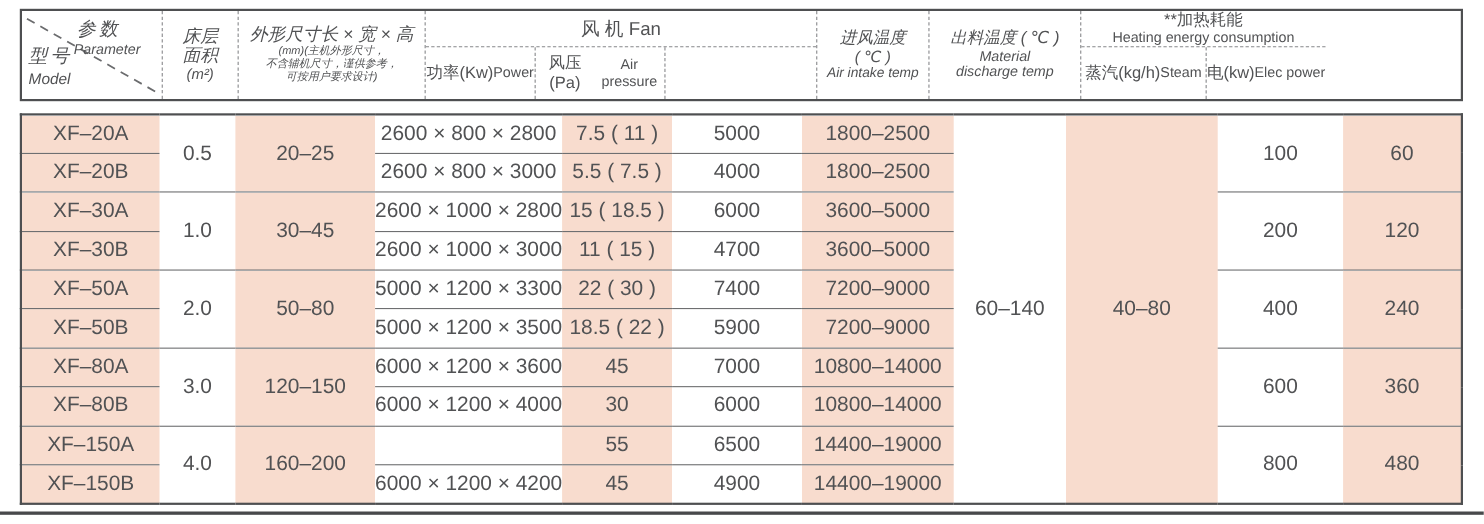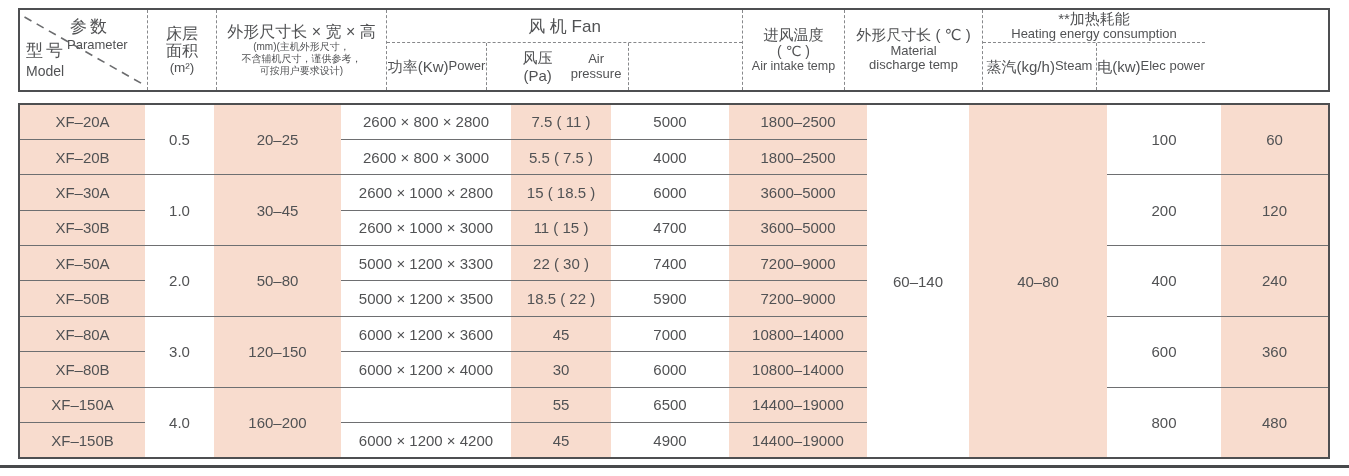--- a/index.html
+++ b/index.html
@@ -10,21 +10,21 @@
   }
 
   
   .header-box {
     position:absolute; left:18px; top:8px; width:1312px; height:84px;
     border:2px solid #4e4f51; box-sizing:border-box; display:flex; background:#fff;
   }
   .hcell {
     box-sizing:border-box; border-right:1px dashed #87888b;
     display:flex; flex-direction:column; align-items:center; justify-content:center;
-    text-align:center; line-height:1.12;
+    text-align:center; line-height:1.12;font-style:italic;
   }
   .hgroup { box-sizing:border-box; border-right:1px dashed #87888b; display:flex; flex-direction:column; }
   .w-corner  { width:128px; position:relative; }
   .w-area    { width:69px;  }
   .w-cap     { width:127px; }
   .w-dims    { width:170px; }
   .w-fan     { width:356px; }
   .w-intake  { width:102px; }
   .w-disch   { width:138px; }
   .w-heat    { width:222px; border-right:none; }
@@ -46,37 +46,37 @@
     padding-top:1px; line-height:1.05;
   }
   .subrow { flex:1; display:flex; }
   .subcell {
     box-sizing:border-box; border-right:1px dashed #87888b;
     display:flex; flex-direction:row; align-items:center; justify-content:center;
     text-align:center; line-height:1.15;
   }
   .subcell.last { border-right:none; }
   .sub-power    { width:100px; }
-  .sub-pressure { width:118px;margin-left:24px; }
+  .sub-pressure { width:118px; }
   .sub-volume   { flex:1; }
   .sub-steam    { width:114px; }
   .sub-elec     { flex:1; }
 
   
   .corner-svg { position:absolute; left:0; top:0; width:100%; height:100%; }
   .corner-param-zh { position:absolute; left:50px; top:7px;  font-size:17px; letter-spacing:3px; }
   .corner-param-en { position:absolute; left:47px; top:28px; font-size:13px; }
   .corner-model-zh { position:absolute; left:6px;  top:31px; font-size:17px; letter-spacing:3px; }
   .corner-model-en { position:absolute; left:6px;  top:54px; font-size:14px; }
 
   
   .body-table {
     position:absolute; left:18px; top:103px; width:1312px; height:356px;
     border:2px solid #4e4f51; border-collapse:collapse; table-layout:fixed;
-    font-size:15px; color:#515254;
+    font-size:19px; color:#515254;
   }
   .body-table td {
     border-bottom:1px solid #6e6f71; text-align:center; vertical-align:middle;
     padding:0; overflow:hidden; white-space:nowrap;
   }
   .body-table tr { height:35px; }
   .peach { background:#f8dcce; }
 
   .bottom-rule { position:absolute; left:0; top:465px; width:1349px; height:3px; background:#48494b; }
 </style>
@@ -125,21 +125,21 @@
       </div>
     </div>
 
     <div class="hcell w-intake">
       <div class="zh15">进风温度</div>
       <div class="zh14">( ℃ )</div>
       <div class="en12">Air intake temp</div>
     </div>
 
     <div class="hcell w-disch">
-      <div class="zh15">外形尺寸长 ( ℃ )</div>
+      <div class="zh15">出料温度 ( ℃ )</div>
       <div class="en13">Material</div>
       <div class="en13">discharge temp</div>
     </div>
 
     <div class="hgroup w-heat">
       <div class="heat-title">
         <div class="zh15">**加热耗能</div>
         <div class="en13">Heating energy consumption</div>
       </div>
       <div class="subrow">

